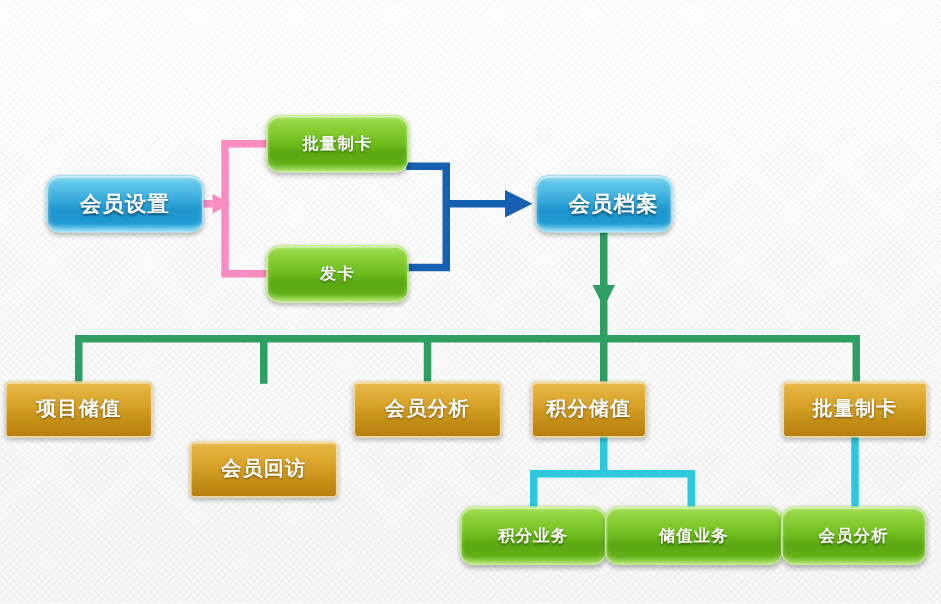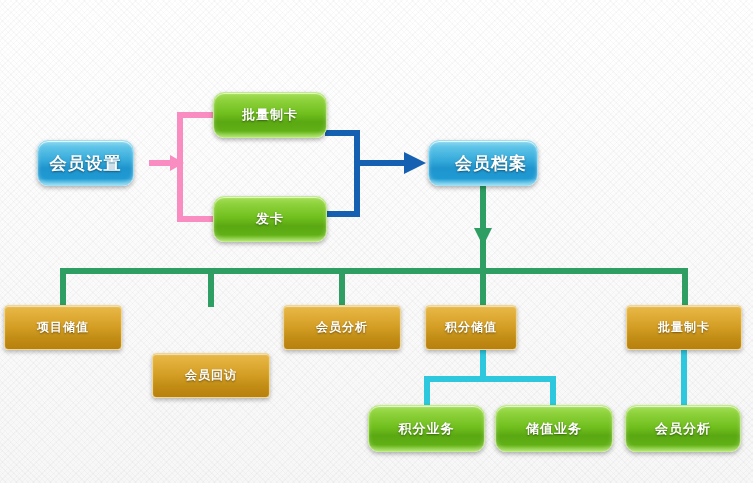--- a/index.html
+++ b/index.html
@@ -81,21 +81,21 @@
                 #a6e05a 0%, #8ed23c 16%, #6fbe1d 48%,
                 #5aa812 66%, #61b016 86%, #9bdc4d 100%);
     border: 1px solid #c2ec86;
     box-shadow: 0 2px 4px rgba(0,0,0,0.30),
                 inset 0 1px 1px rgba(255,255,255,0.75),
                 inset 0 -2px 4px rgba(255,255,255,0.28);
   }
 
   
   .node.gold {
-    font-size: 12px;
+    font-size: 16px;
     border-radius: 4px;
     background: linear-gradient(to bottom,
                 #e8b94a 0%, #e0ad37 22%, #d29c22 52%,
                 #c28d15 74%, #b87f0d 100%);
     border: 1px solid #f0d694;
     box-shadow: 0 2px 4px rgba(0,0,0,0.28),
                 inset 0 1px 1px rgba(255,255,255,0.6);
   }
 </style>
 </head>
@@ -145,21 +145,21 @@
       <line x1="424" y1="379" x2="556" y2="379" stroke="#2ec8de" stroke-width="6"></line>
       <line x1="427" y1="376" x2="427" y2="407" stroke="#2ec8de" stroke-width="6"></line>
       <line x1="553" y1="376" x2="553" y2="407" stroke="#2ec8de" stroke-width="6"></line>
     </g>
 
     <g>
       <line x1="684" y1="348" x2="684" y2="407" stroke="#2ec8de" stroke-width="6"></line>
     </g>
   </svg>
 
-  <div class="node blue" style="left:37px;  top:140px; width:97px; height:46px;">
+  <div class="node blue" style="left:37px;  top:140px; width:126px; height:46px;">
     <span>会员设置</span>
   </div>
 
   <div class="node green" style="left:213px; top:92px;  width:114px; height:46px;">
     <span>批量制卡</span>
   </div>
 
   <div class="node green" style="left:213px; top:196px; width:114px; height:46px;">
     <span>发卡</span>
   </div>
@@ -185,21 +185,21 @@
   </div>
 
   <div class="node gold" style="left:626px; top:305px; width:116px; height:45px;">
     <span>批量制卡</span>
   </div>
 
   <div class="node green" style="left:368px; top:405px; width:117px; height:47px;">
     <span>积分业务</span>
   </div>
 
-  <div class="node green" style="left:495px; top:405px; width:118px; height:47px;">
+  <div class="node green" style="left:484px; top:405px; width:142px; height:47px;">
     <span>储值业务</span>
   </div>
 
   <div class="node green" style="left:625px; top:405px; width:116px; height:47px;">
     <span>会员分析</span>
   </div>
 
 </div>
 
 </body></html>

